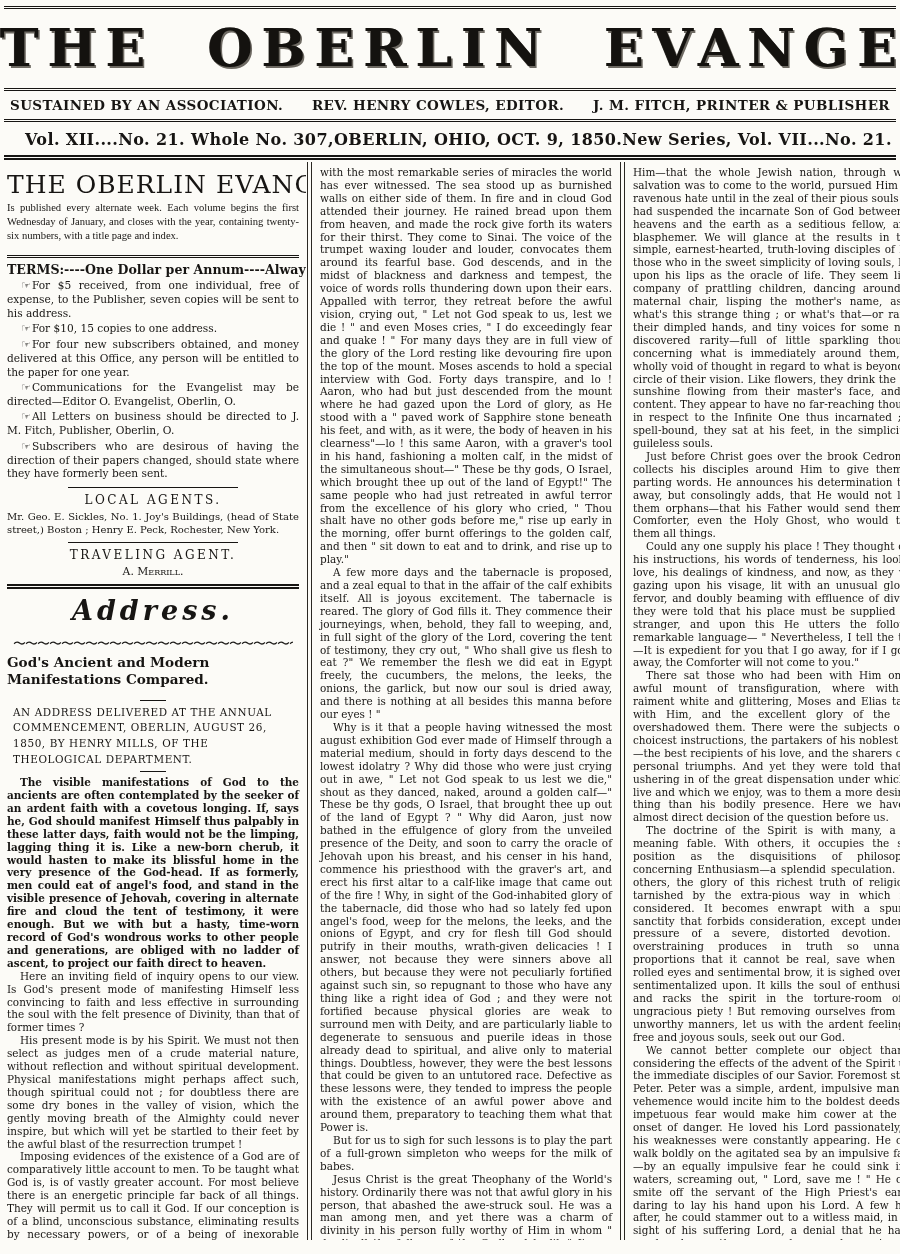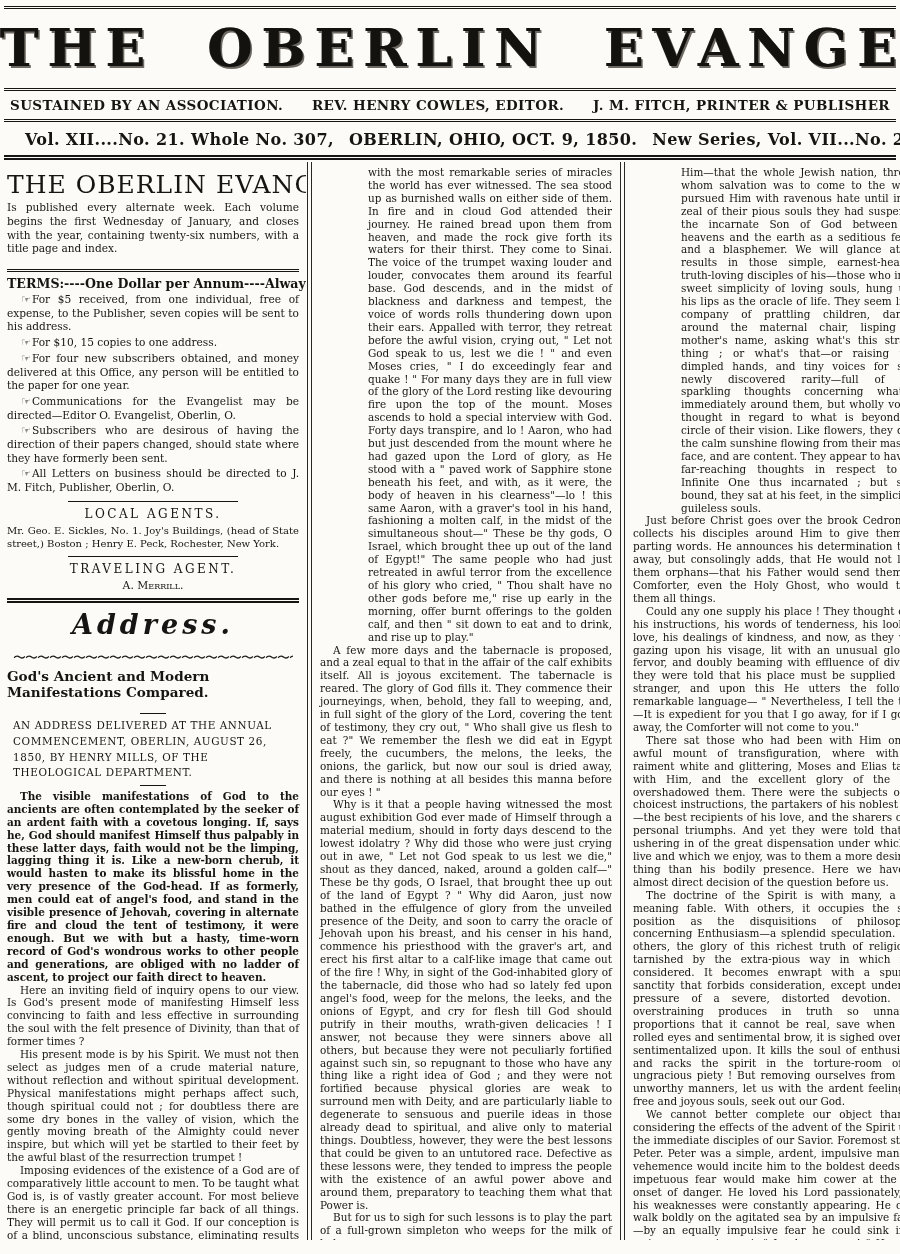--- a/index.html
+++ b/index.html
@@ -15,38 +15,38 @@
   #masthead{padding-top:6px;}
   .mast-title{
     text-align:center;white-space:nowrap;
     font-size:52px;font-weight:bold;letter-spacing:9px;word-spacing:26px;
     padding:8px 0 10px 0;color:#14120f;
     text-shadow:1.5px 1.5px 0 #6e6a63, -0.5px -0.5px 0 #3c3a36;
     font-family:"DejaVu Serif","Liberation Serif",serif;
   }
   .banner-row{
     display:flex;justify-content:space-between;align-items:center;
-    padding:6px 10px;font-weight:bold;gap:15px;
+    padding:6px 10px;font-weight:bold;
   }
   .banner-row .cell{font-size:13.5px;letter-spacing:.4px;white-space:nowrap;}
   .dateline-row{padding:8px 10px 6px 25px;}
   .dateline-row .cell{font-size:16px;}
   
   #columns{
     display:flex;align-items:stretch;
     height:1078px;margin-top:2px;
   }
   .col{flex:0 0 292px;padding:4px 7px 0 7px;overflow:hidden;}
   .col-divider{
     flex:0 0 3px;margin:0 1px;
     border-left:1px solid #2a2722;border-right:1px solid #2a2722;
   }
   
   .paper-title{font-size:25px;letter-spacing:1px;text-align:left;margin:4px 0 2px 0;white-space:nowrap;}
-  .pub-info{font-size:10.6px;line-height:1.3;text-align:justify;margin-bottom:13px;}
+  .pub-info{font-size:10.6px;line-height:1.3;text-align:justify;margin-bottom:13px;font-family:Liberation Serif, serif;}
   .rule-double-sm{border-top:3px double #171513;margin:4px 0;}
   .terms-head{font-size:12.6px;font-weight:bold;text-align:left;white-space:nowrap;margin:3px 0 2px 0;}
   .term{font-size:10.6px;line-height:1.27;text-align:justify;text-indent:14px;margin:0 0 2px 0;}
   .manicule{font-size:11px;padding-right:1px;}
   .short-rule{border-top:1px solid #171513;width:58%;margin:6px auto 5px auto;}
   .agents-head{font-size:12px;letter-spacing:2.5px;text-align:center;margin:3px 0;}
   .agents-text{font-size:10px;line-height:1.3;text-align:justify;}
   .trav-name{font-size:10.8px;text-align:center;font-variant:small-caps;margin:0 0 6px 0;}
   
   .section-head{
@@ -62,21 +62,21 @@
   .article-subtitle{
     font-size:10.4px;line-height:1.5;letter-spacing:.6px;
     margin:2px 6px;font-variant:small-caps;
   }
   
   .para{
     font-size:10.45px;line-height:1.235;text-align:justify;
     text-indent:13px;margin:0;
   }
   .para.flush{text-indent:0;font-weight:bold;}
-  .col2 .para:first-child, .col3 .para:first-child{text-indent:0;margin-left:48px;}
+  .col2 .para:first-child, .col3 .para:first-child{text-indent:0;}
 </style>
 </head>
 <body>
 
 <div id="page">
 
   <div id="masthead">
     <div class="double-rule"></div>
     <div class="mast-title">THE OBERLIN EVANGELIST.</div>
     <div class="double-rule"></div>
@@ -102,22 +102,22 @@
       <div class="paper-title">THE OBERLIN EVANGELIST,</div>
       <div class="pub-info">Is published every alternate week.  Each volume begins the first Wednesday of January, and closes with the year, containing twenty-six numbers, with a title page and index.</div>
       <div class="rule-double-sm"></div>
 
       <div class="terms-head">TERMS:----One Dollar per Annum----Always in Advance.</div>
 
       <p class="term"><span class="manicule">☞</span><span>For $5 received, from one individual, free of expense, to the Publisher, seven copies will be sent to his address.</span></p>
       <p class="term"><span class="manicule">☞</span><span>For $10, 15 copies to one address.</span></p>
       <p class="term"><span class="manicule">☞</span><span>For four new subscribers obtained, and money delivered at this Office, any person will be entitled to the paper for one year.</span></p>
       <p class="term"><span class="manicule">☞</span><span>Communications for the Evangelist may be directed—Editor O. Evangelist, Oberlin, O.</span></p>
+      <p class="term"><span class="manicule">☞</span><span>All Letters on business should be directed to J. M. Fitch, Publisher, Oberlin, O.</span></p>
       <p class="term"><span class="manicule">☞</span><span>Subscribers who are desirous of having the direction of their papers changed, should state where they have formerly been sent.</span></p>
-      <p class="term"><span class="manicule">☞</span><span>All Letters on business should be directed to J. M. Fitch, Publisher, Oberlin, O.</span></p>
 
       <div class="short-rule"></div>
       <div class="agents-head">LOCAL AGENTS.</div>
       <div class="agents-text">Mr. Geo. E. Sickles, No. 1. Joy's Buildings, (head of State street,) Boston ;  Henry E. Peck, Rochester, New York.</div>
 
       <div class="short-rule"></div>
       <div class="agents-head">TRAVELING AGENT.</div>
       <div class="trav-name">A. Merrill.</div>
 
       <div class="double-rule thick" style="margin:2px 0 0 0"></div>

